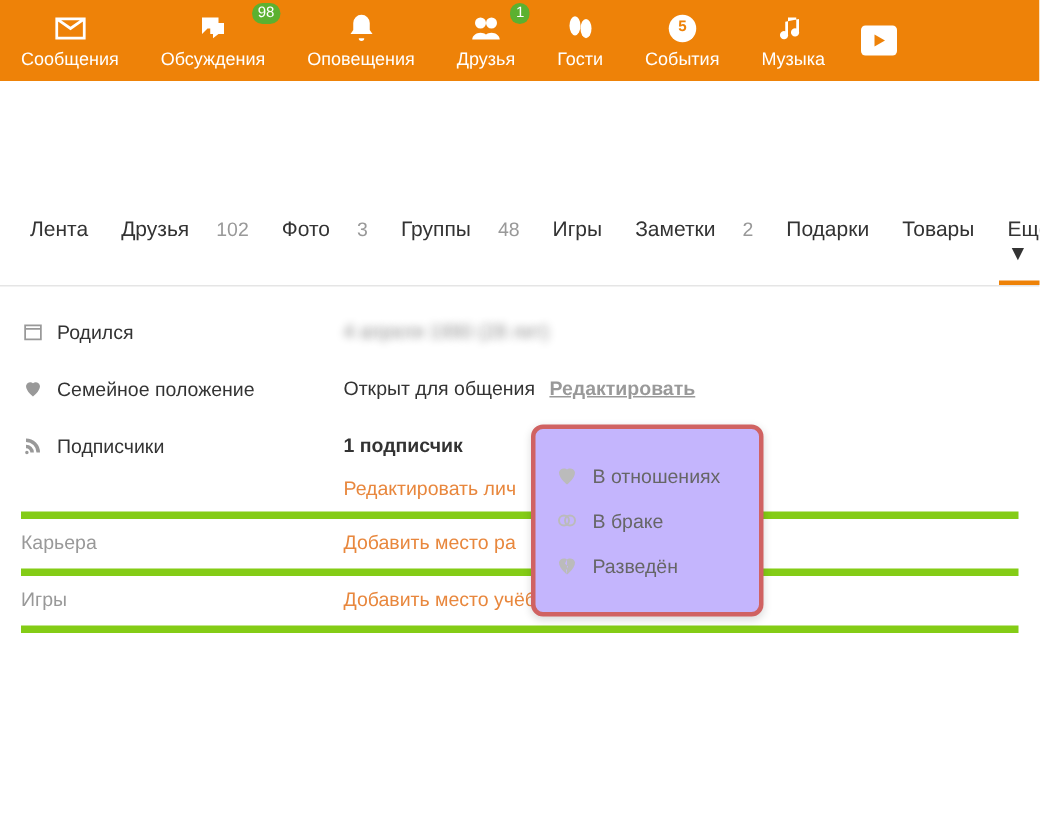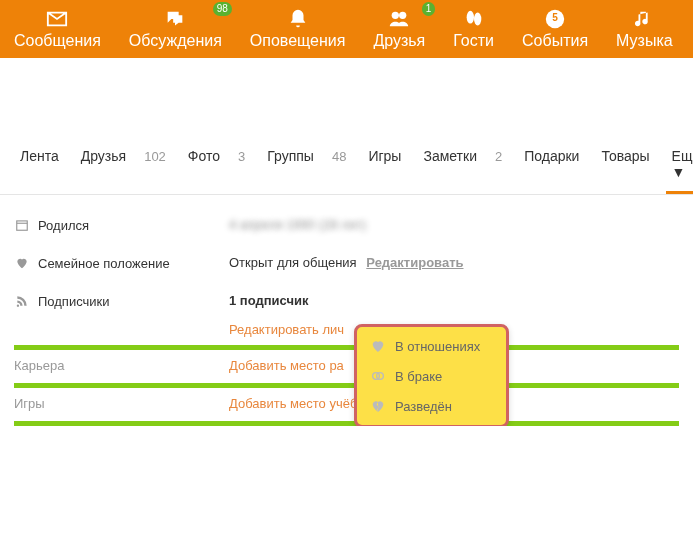--- a/index.html
+++ b/index.html
@@ -1,40 +1,40 @@
 <!DOCTYPE html>
 <html><head>
 <meta charset="utf-8">
 <style>
 * { margin: 0; padding: 0; box-sizing: border-box; }
 body { font-family: Arial, sans-serif; font-size: 13px; background: #fff; width: 693px; }
 .topnav { background: #ee8208; display: flex; align-items: center; padding: 8px 0; }
 .topnav-item { position: relative; color: #fff; text-align: center; display: flex; flex-direction: column; align-items: center; padding: 0 14px; cursor: pointer; }
 .topnav-item .icon { width: 22px; height: 22px; display: flex; align-items: center; justify-content: center; margin-bottom: 2px; }
-.topnav-item .label { font-size: 16px; }
+.topnav-item .label { font-size: 12px; }
 .badge { position: absolute; top: -6px; right: 4px; background: #5bb130; color: #fff; font-size: 10px; border-radius: 8px; padding: 0 4px; line-height: 14px; }
 .play-box { background: #fff; width: 24px; height: 20px; border-radius: 3px; display: flex; align-items: center; justify-content: center; margin-left: 10px; cursor: pointer; }
 .banner { height: 80px; background: #fff; }
 .tabs { display: flex; align-items: baseline; border-bottom: 1px solid #e5e5e5; padding: 0 14px; }
 .tab { padding: 10px 6px 14px; margin-right: 10px; color: #333; cursor: pointer; position: relative; font-size: 14px; }
 .tab .count { color: #999; font-size: 13px; margin-left: 18px; }
 .tab.active { color: #333; }
 .tab.active::after { content: ""; position: absolute; left: 0; right: 0; bottom: 0; height: 3px; background: #ee8208; }
 .content { padding: 14px 14px 0; }
 .row { display: flex; padding: 8px 0; border-bottom: 5px solid #84cc16; min-height: 38px; align-items: flex-start; }
 .row.noborder { border-bottom: none; }
 .label-col { width: 215px; display: flex; align-items: center; color: #333; }
 .label-col .mini-icon { width: 16px; height: 16px; margin-right: 8px; color: #999; display: flex; align-items: center; justify-content: center; }
 .value-col { flex: 1; position: relative; color: #333; }
 .gray-label { color: #999; }
 .link-orange { color: #e8873d; cursor: pointer; }
 .link-gray { color: #999; text-decoration: underline; cursor: pointer; margin-left: 6px; font-weight: bold; }
 .blur-text { color: transparent; text-shadow: 0 0 6px #888; user-select: none; }
 .subline { margin-top: 14px; }
-.popup { position: absolute; top: -6px; left: 125px; background: #fde047; border: 3px solid #d06262; border-radius: 8px; padding: 4px 0; width: 155px; box-shadow: 0 2px 6px rgba(0,0,0,0.15); z-index: 10; margin-top: 37px; }
+.popup { position: absolute; top: -6px; left: 125px; background: #c4b5fd; border: 3px solid #d06262; border-radius: 8px; padding: 16px 0; width: 155px; box-shadow: 0 2px 6px rgba(0,0,0,0.15); z-index: 10; }
 .popup-item { display: flex; align-items: center; padding: 6px 12px; color: #666; cursor: pointer; font-size: 13px; }
 .popup-item .pi-icon { width: 18px; height: 18px; margin-right: 8px; color: #bbb; display: flex; align-items: center; justify-content: center; }
 svg { fill: currentColor; }
 </style>
 </head>
 <body>
 
 <div class="topnav">
   <div class="topnav-item">
     <span class="icon">

